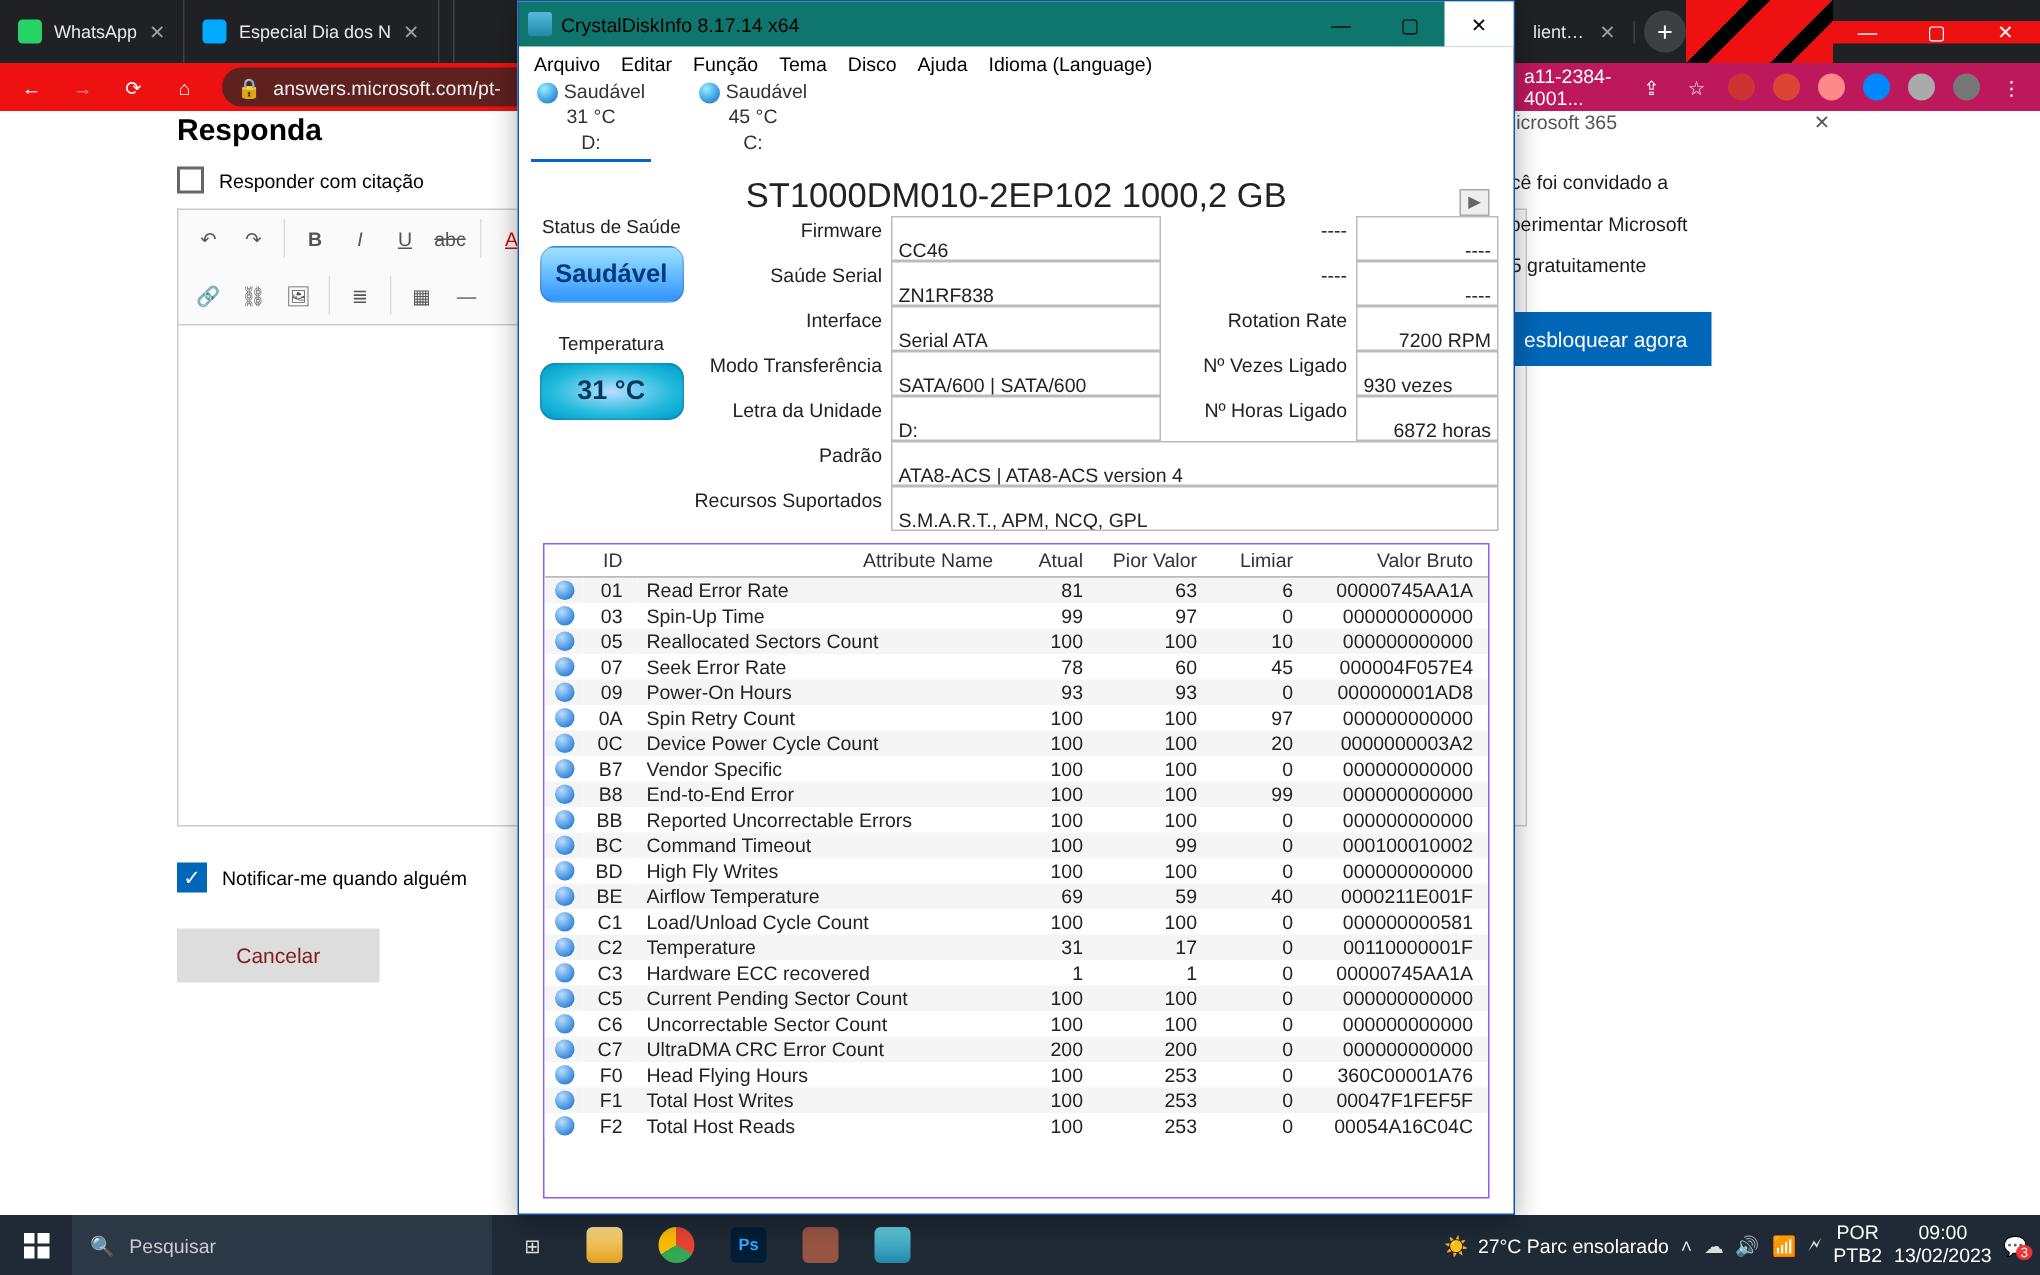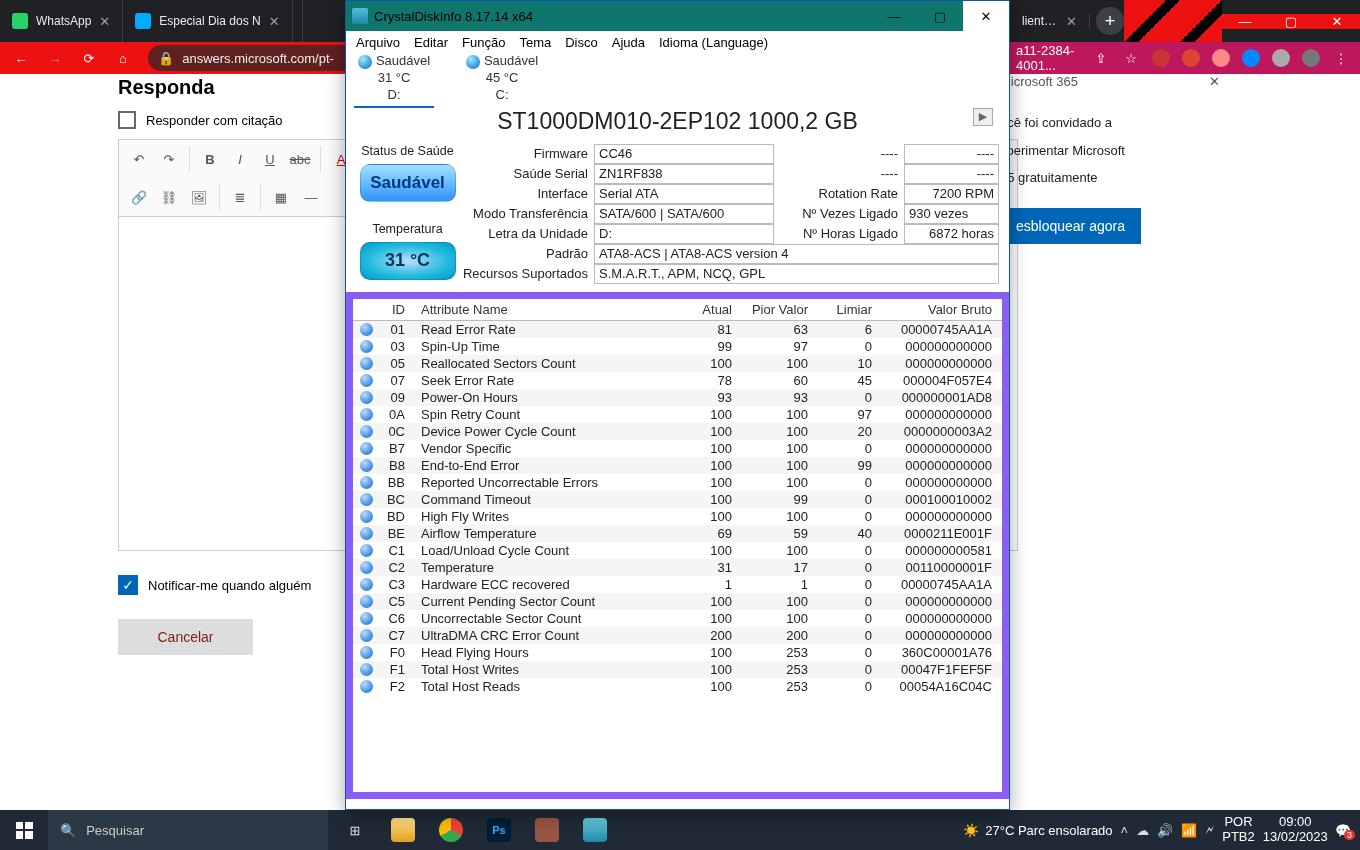--- a/index.html
+++ b/index.html
@@ -55,39 +55,39 @@
 .cdi .winbtns{margin-left:auto;display:flex}
 .cdi .winbtns div{width:46px;height:30px;display:flex;align-items:center;justify-content:center;color:#000}
 .cdi .winbtns div:last-child{background:#fff;color:#000}
 .cdi .menubar{height:22px;display:flex;gap:14px;padding:2px 10px;color:#000;font-size:12.5px;align-items:center}
 
 .drives{display:flex;padding:0 8px;gap:28px}
 .drv{text-align:center;font-size:12px;color:#333;width:80px;line-height:1.3;padding-bottom:2px}
 .drv .bullet{width:14px;height:14px;border-radius:50%;background:radial-gradient(circle at 35% 30%,#9ef,#06c);display:inline-block;vertical-align:middle;margin-right:4px}
 .drv.active{border-bottom:2px solid #06c}
 
-.model{display:flex;align-items:flex-start;justify-content:center;position:relative;height:36px}
+.model{display:flex;align-items:flex-end;justify-content:center;position:relative;height:36px}
 .model h1{font-size:23px;font-weight:400;color:#222}
 .play{position:absolute;right:16px;width:20px;height:18px;border:1px solid #aaa;background:#eee;display:flex;align-items:center;justify-content:center;color:#666;font-size:11px}
 
 .mid{display:flex;padding:0 10px;font-size:13px;color:#222}
 .health{width:130px;text-align:center}
 .health .lbl{font-size:12.5px;margin-bottom:6px}
 .pill{width:96px;height:38px;border-radius:10px;display:flex;align-items:center;justify-content:center;font-weight:700;font-size:17px;margin:0 auto;border:1px solid rgba(0,0,0,.15)}
 .pill.blue{background:linear-gradient(#9fe2ff,#3094ff);color:#003a7a}
 .pill.cyan{background:radial-gradient(ellipse at center,#bdf,#2bd 60%,#09c);color:#003a5a;font-size:18px}
 .info{display:grid;grid-template-columns:135px 180px 130px 95px;gap:0;font-size:13px}
 .info .k{text-align:right;padding:2px 6px 2px 0;white-space:nowrap}
-.info .v{border:1px solid #bbb;padding:1px 4px;background:#fff;height:20px;overflow:hidden;white-space:nowrap}
+.info .v{border:1px solid #bbb;padding:14px 4px;background:#fff;height:20px;overflow:hidden;white-space:nowrap}
 .info .wide{grid-column:2/5}
 .temp{margin-top:20px}
 
-.grid{flex:1;margin:8px 0 10px;border:7px solid #8b5cf6;overflow:auto}
+.grid{flex:1;margin:8px 16px 10px;border:1px solid #8b5cf6;overflow:auto}
 table{width:100%;border-collapse:collapse;font-size:12.5px}
-th{position:sticky;top:0;background:#fff;border-bottom:1px solid #bbb;font-weight:400;color:#333;text-align:left;padding:3px 6px}
+th{position:sticky;top:0;background:#fff;border-bottom:1px solid #bbb;font-weight:400;color:#333;text-align:right;padding:3px 6px}
 th.r,td.r{text-align:right;padding-right:10px}
 td{padding:1px 6px;white-space:nowrap;color:#222}
 tr:nth-child(odd) td{background:#f5f5f5}
 tr:nth-child(even) td{background:#fff}
 .dot{width:13px;height:13px;border-radius:50%;background:radial-gradient(circle at 35% 30%,#bdf,#06c);display:block;margin:auto}
 
 
 .taskbar{position:absolute;left:0;right:0;bottom:0;height:40px;background:#1f2a36;display:flex;align-items:center;color:#fff}
 .start{width:48px;height:40px;display:flex;align-items:center;justify-content:center}
 .winlogo{width:17px;height:17px;display:grid;grid-template-columns:1fr 1fr;grid-template-rows:1fr 1fr;gap:1.5px}

